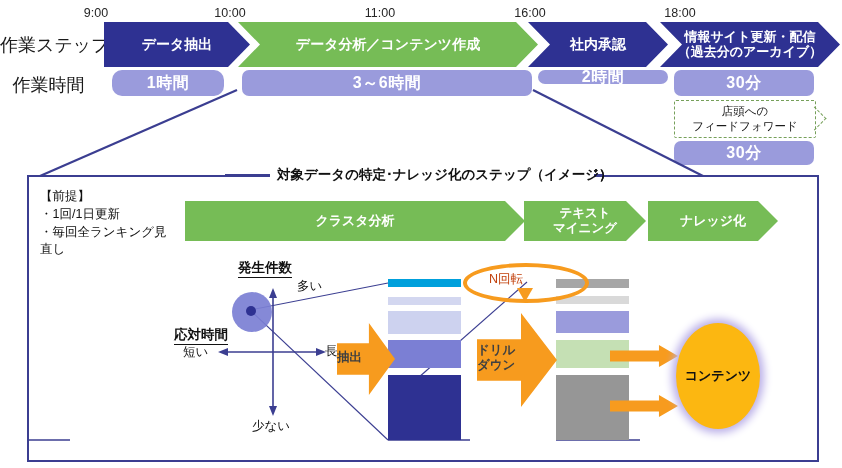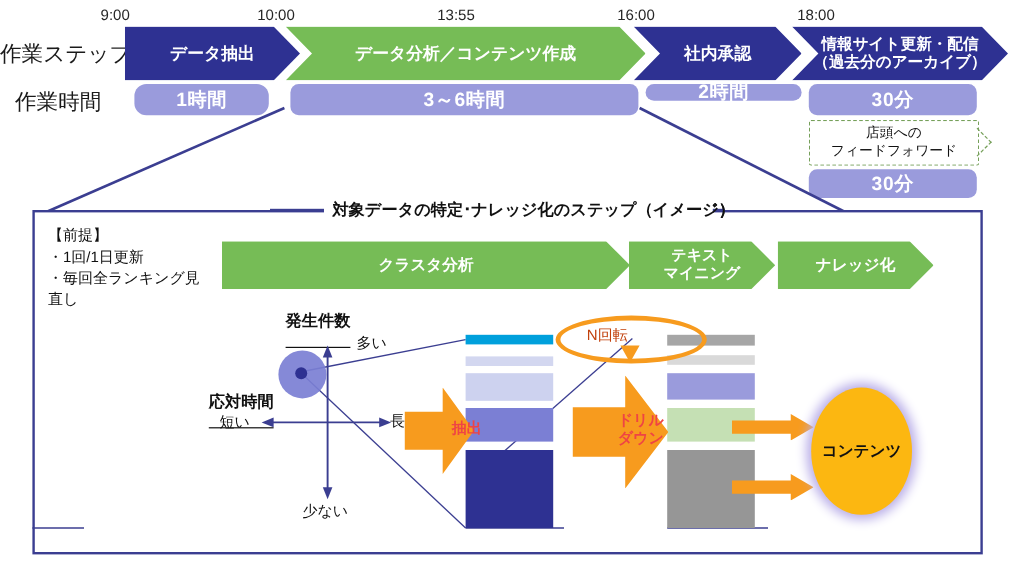--- a/index.html
+++ b/index.html
@@ -43,48 +43,48 @@
 
   
   .pchev{background:#76BC56;color:#fff;font-weight:bold;font-size:13px;
          display:flex;align-items:center;justify-content:center;text-align:center;
          line-height:1.2;white-space:pre-line;
          clip-path:polygon(0 0, calc(100% - 20px) 0, 100% 50%, calc(100% - 20px) 100%, 0 100%);}
 
   
   .axis-label{font-size:12.5px;color:#111;white-space:nowrap;}
   .axis-head{font-size:13.5px;font-weight:bold;color:#111;white-space:nowrap;
-             border-bottom:1.6px solid #111;padding-bottom:12px;}
+             border-bottom:1.6px solid #111;padding-bottom:0px;}
   .blob{border-radius:50%;background:#7B7FD4;opacity:.92;}
   .dot{border-radius:50%;background:#2E3192;}
 
   
   .bar{position:absolute;}
 
   
   .oarrow{background:#F79B1E;
           clip-path:polygon(0 28%, 55% 28%, 55% 0, 100% 50%, 55% 100%, 55% 72%, 0 72%);}
-  .oarrow-lbl{position:absolute;color:#ef4444;font-weight:bold;font-size:12.5px;
-              text-align:center;line-height:1.2;white-space:pre-line;margin-left:28px;}
+  .oarrow-lbl{position:absolute;color:#404040;font-weight:bold;font-size:12.5px;
+              text-align:left;line-height:1.2;white-space:pre-line;}
 
   
   .ellipse{border-radius:50%;display:flex;align-items:center;justify-content:center;}
   .ring{border:4px solid #F79B1E;border-radius:50%;background:transparent;}
   .ring-lbl{position:absolute;font-size:12.5px;color:#c2410c;white-space:nowrap;}
   .content-ell{background:#FCB711;box-shadow:0 0 9px 4px #B9AEE8;
                color:#111;font-weight:bold;font-size:13px;}
 
   svg{position:absolute;overflow:visible;}
 </style>
 </head>
 <body>
 
 <div class="abs tick" style="left:66px;top:6px;width:60px;">9:00</div>
 <div class="abs tick" style="left:200px;top:6px;width:60px;">10:00</div>
-<div class="abs tick" style="left:350px;top:6px;width:60px;">13:55</div>
+<div class="abs tick" style="left:350px;top:6px;width:60px;">11:00</div>
 <div class="abs tick" style="left:500px;top:6px;width:60px;">16:00</div>
 <div class="abs tick" style="left:650px;top:6px;width:60px;">18:00</div>
 
 <div class="abs row-label" style="left:0px;top:33px;width:97px;">作業ステップ</div>
 <div class="abs row-label" style="left:0px;top:73px;width:97px;">作業時間</div>
 
 <div class="abs chev navy chev-arrow" style="left:104px;top:22px;width:146px;height:45px;font-size:14px;">データ抽出</div>
 
 <div class="abs chev green chev-notch" style="left:238px;top:22px;width:300px;height:45px;font-size:14px;">データ分析／コンテンツ作成</div>
 

